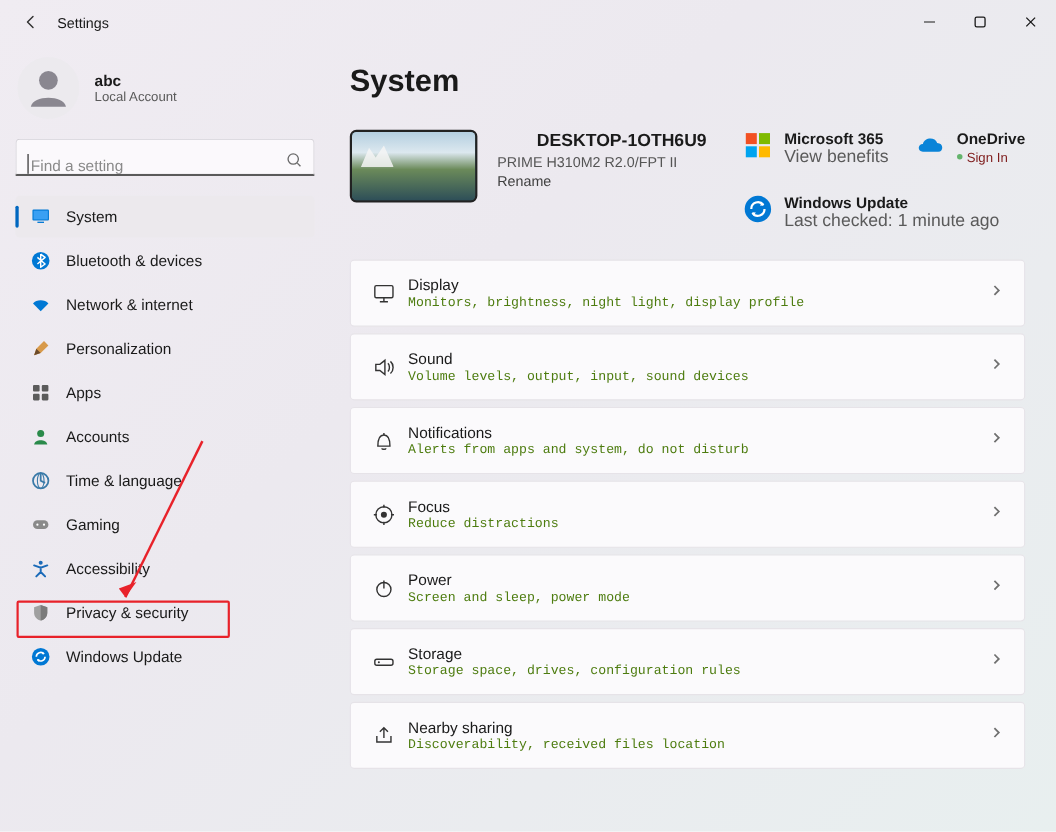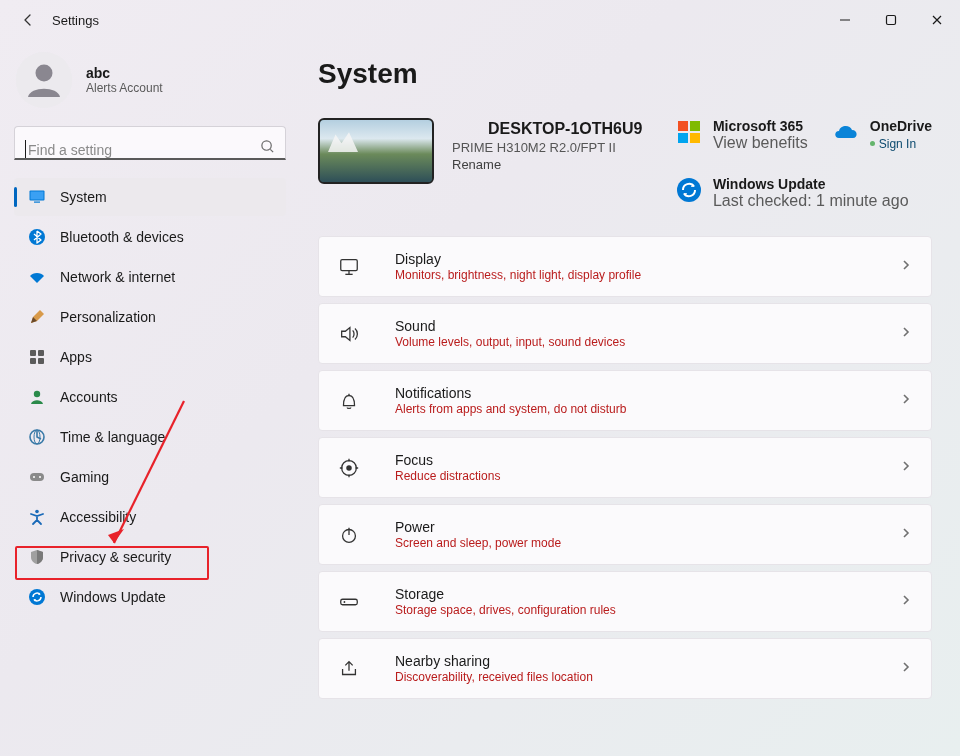--- a/index.html
+++ b/index.html
@@ -64,31 +64,31 @@
 .device-name { font-size:16px; font-weight:600;margin-left:36px; }
 .device-sub { font-size:13px; color:#555; }
 .rename { font-size:13px; color:#404040; cursor:pointer; }
 
 .status-col { margin-left:auto; display:grid; grid-template-columns: auto auto; column-gap: 46px; row-gap: 28px; gap: 24px; }
 .status-item { display:flex; gap:10px; align-items:flex-start; }
 .status-item.full { grid-column: 1 / span 2; }
 .status-icon { width:28px; height:28px; display:flex; align-items:center; justify-content:center; flex-shrink:0; }
 .status-title { font-size:14px; font-weight:600; }
 .status-sub { font-size:16px; color:#5a5a5a; }
-.status-link { font-size:12px; color:#0c4a6e; cursor:pointer; }
+.status-link { font-size:12px; color:#7f1d1d; cursor:pointer; }
 .od-dot { width:5px; height:5px; border-radius:50%; background:#64b46c; display:inline-block; margin-right:4px; vertical-align:middle; }
 
 
 .cards { display:flex; flex-direction:column; gap:6px; }
-.card { display:flex; align-items:center; gap:34px; background:#fbfafc; border:1px solid #e6e3e8; border-radius:4px; padding: 14px 18px; cursor:pointer; }
+.card { display:flex; align-items:center; gap:10px; background:#fbfafc; border:1px solid #e6e3e8; border-radius:4px; padding: 14px 18px; cursor:pointer; }
 .card-icon { width:24px; height:24px; display:flex; align-items:center; justify-content:center; flex-shrink:0; }
 .card-icon svg { width:22px; height:22px; stroke:#333; fill:none; stroke-width:1.4; }
 .card-text { flex:1; }
 .card-title { font-size:14px; }
-.card-sub { font-size:12px; color:#b91c1c; margin-top:1px; }
+.card-sub { font-size:12px; color:#4d7c0f; margin-top:1px;font-family:Liberation Mono, monospace; }
 .chevron { margin-left:auto; }
 .chevron svg { width:14px; height:14px; stroke:#707070; fill:none; stroke-width:1.6; }
 </style>
 </head>
 <body>
 
 <div class="titlebar">
   <div class="back-btn">
     <svg width="16" height="16" viewBox="0 0 16 16">
         <path d="M10 3 L5 8 L10 13" stroke="#323232" stroke-width="1.3" fill="none" stroke-linecap="round" stroke-linejoin="round"></path>
@@ -119,21 +119,21 @@
     <div class="user">
       <div class="avatar">
         <svg viewBox="0 0 56 56">
             <circle cx="28" cy="28" r="28" fill="#eceaee"></circle>
             <circle cx="28" cy="21" r="8.5" fill="#8a8790"></circle>
             <path d="M12 45 C14 34 42 34 44 45 Z" fill="#8a8790"></path>
           </svg>
       </div>
       <div>
         <div class="user-name">abc</div>
-        <div class="user-sub">Alerts Account</div>
+        <div class="user-sub">Local Account</div>
       </div>
     </div>
 
     <div class="search">
       <span class="caret"></span>
       <input placeholder="Find a setting" style="">
       <span><svg width="15" height="15" viewBox="0 0 16 16">
             <circle cx="7" cy="7" r="5" stroke="#6a6a6a" stroke-width="1.3" fill="none"></circle>
             <line x1="11" y1="11" x2="14" y2="14" stroke="#6a6a6a" stroke-width="1.3"></line>
           </svg></span>

